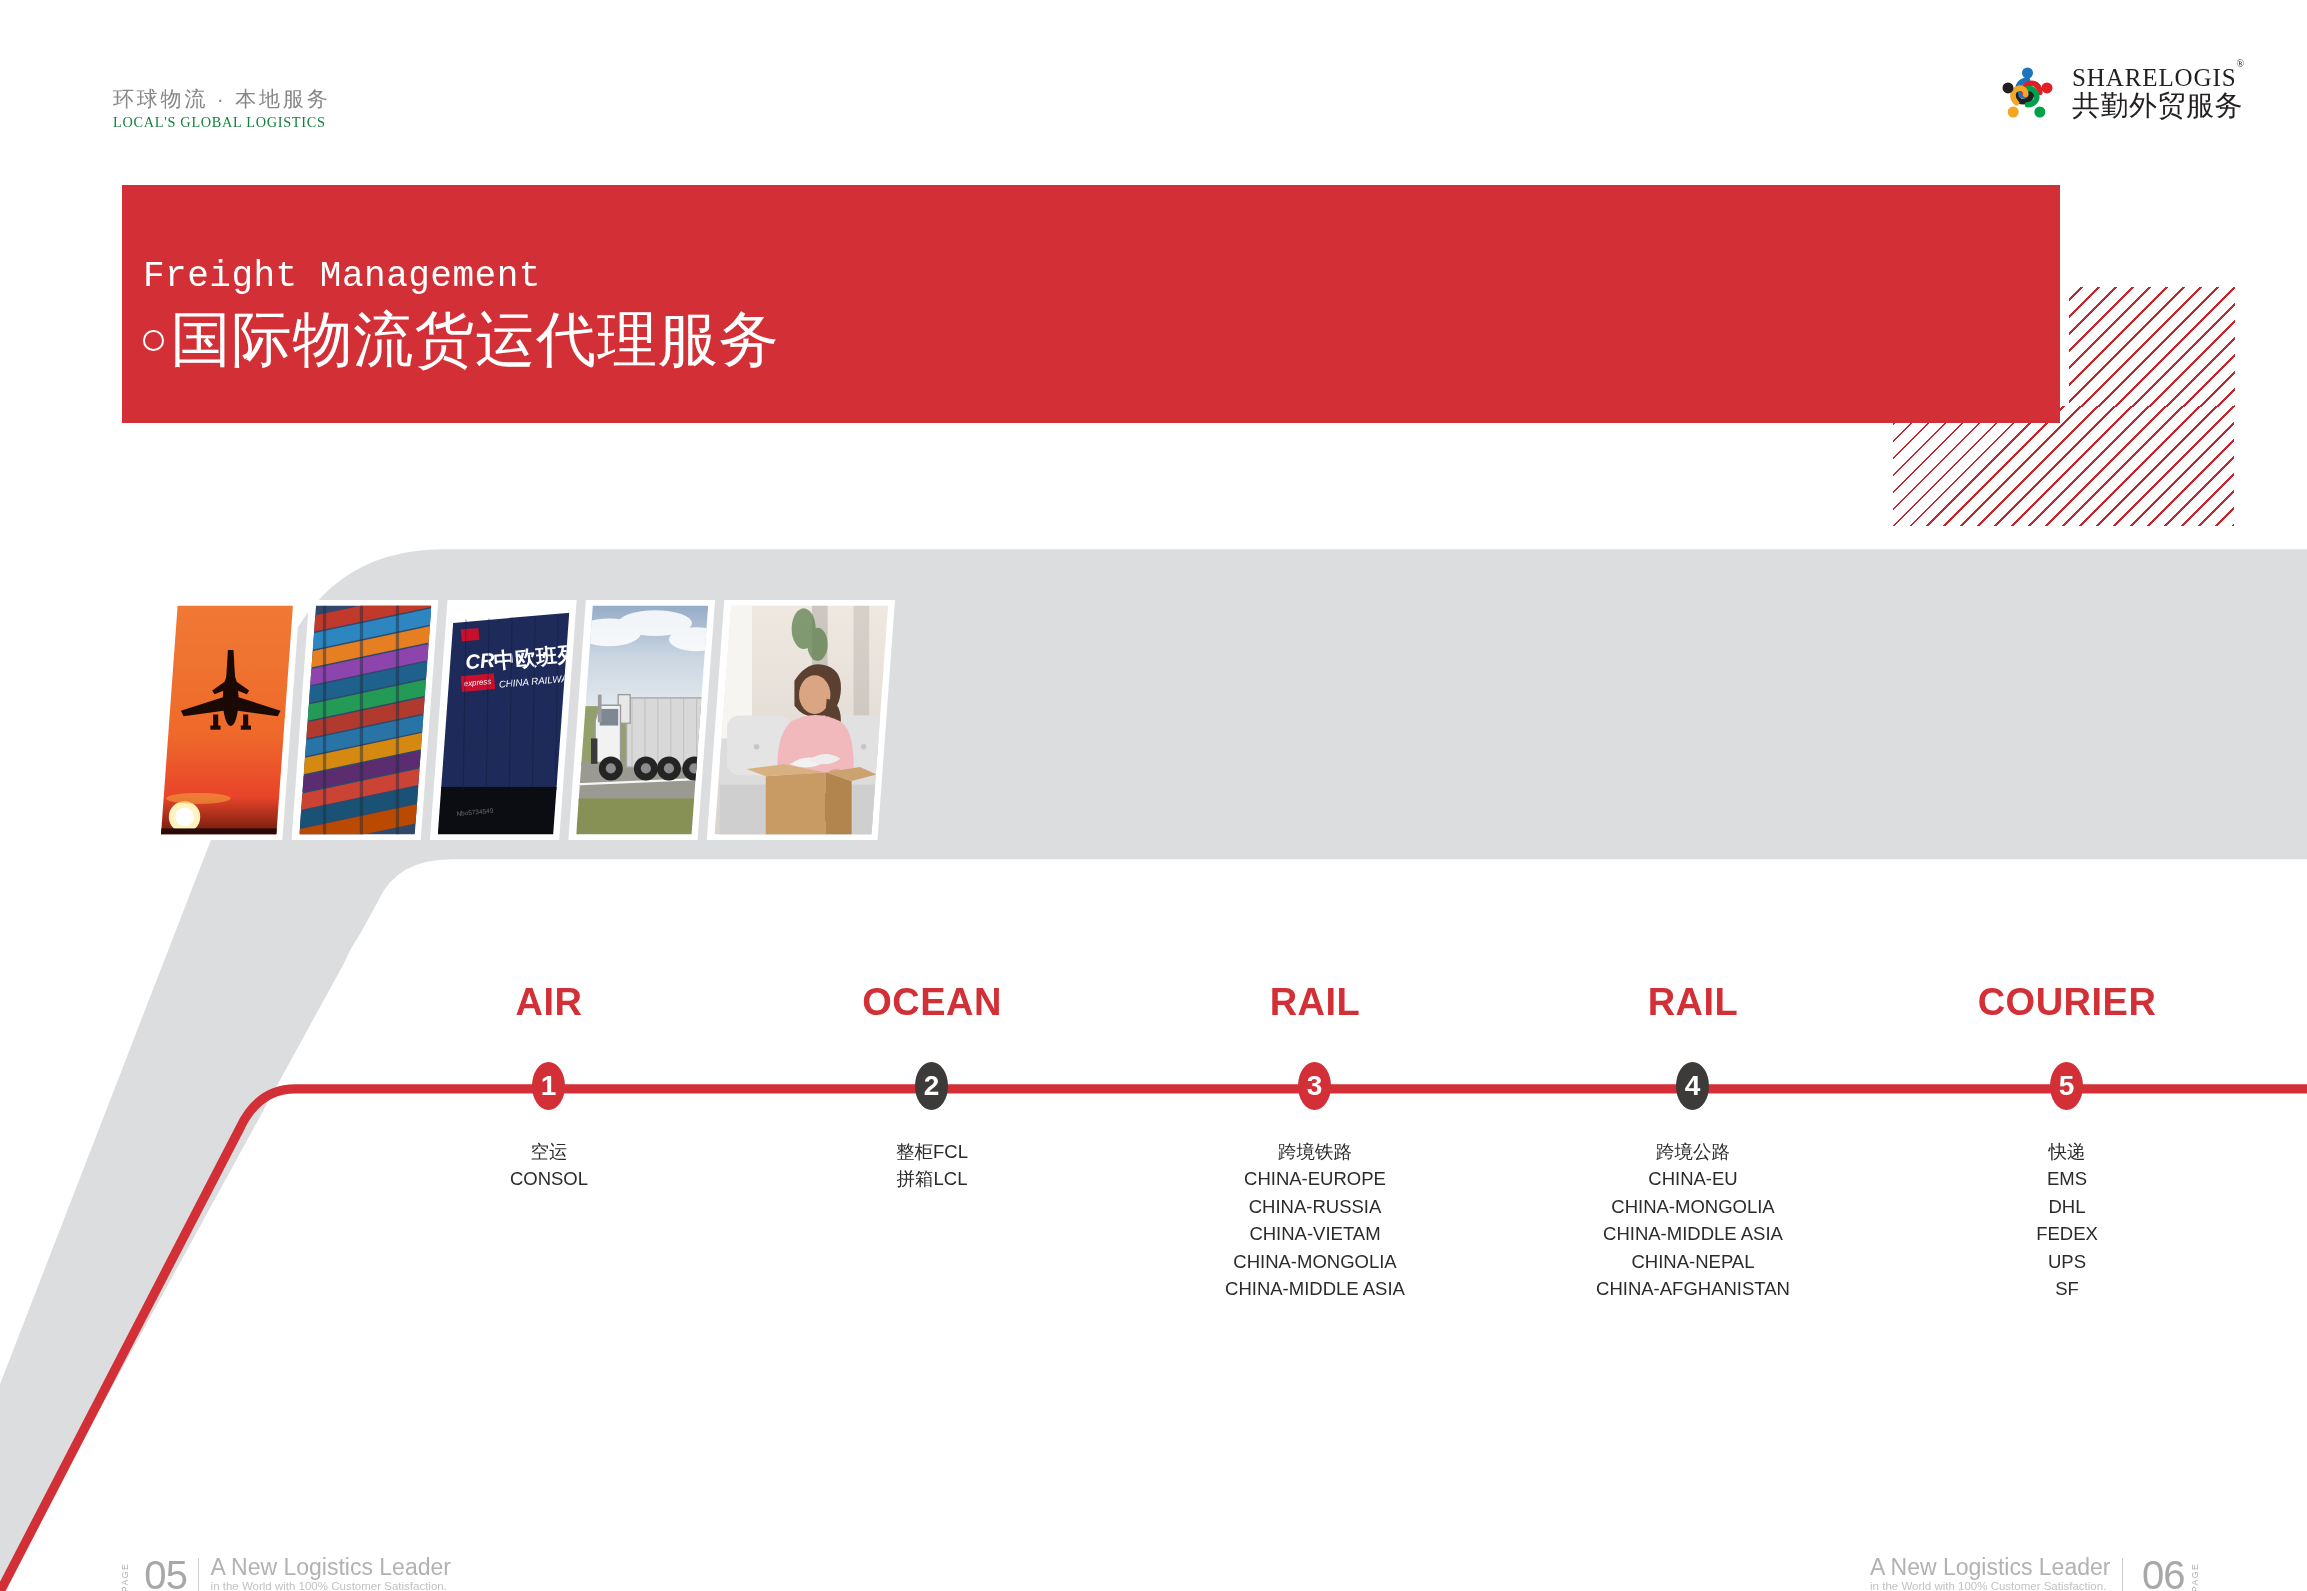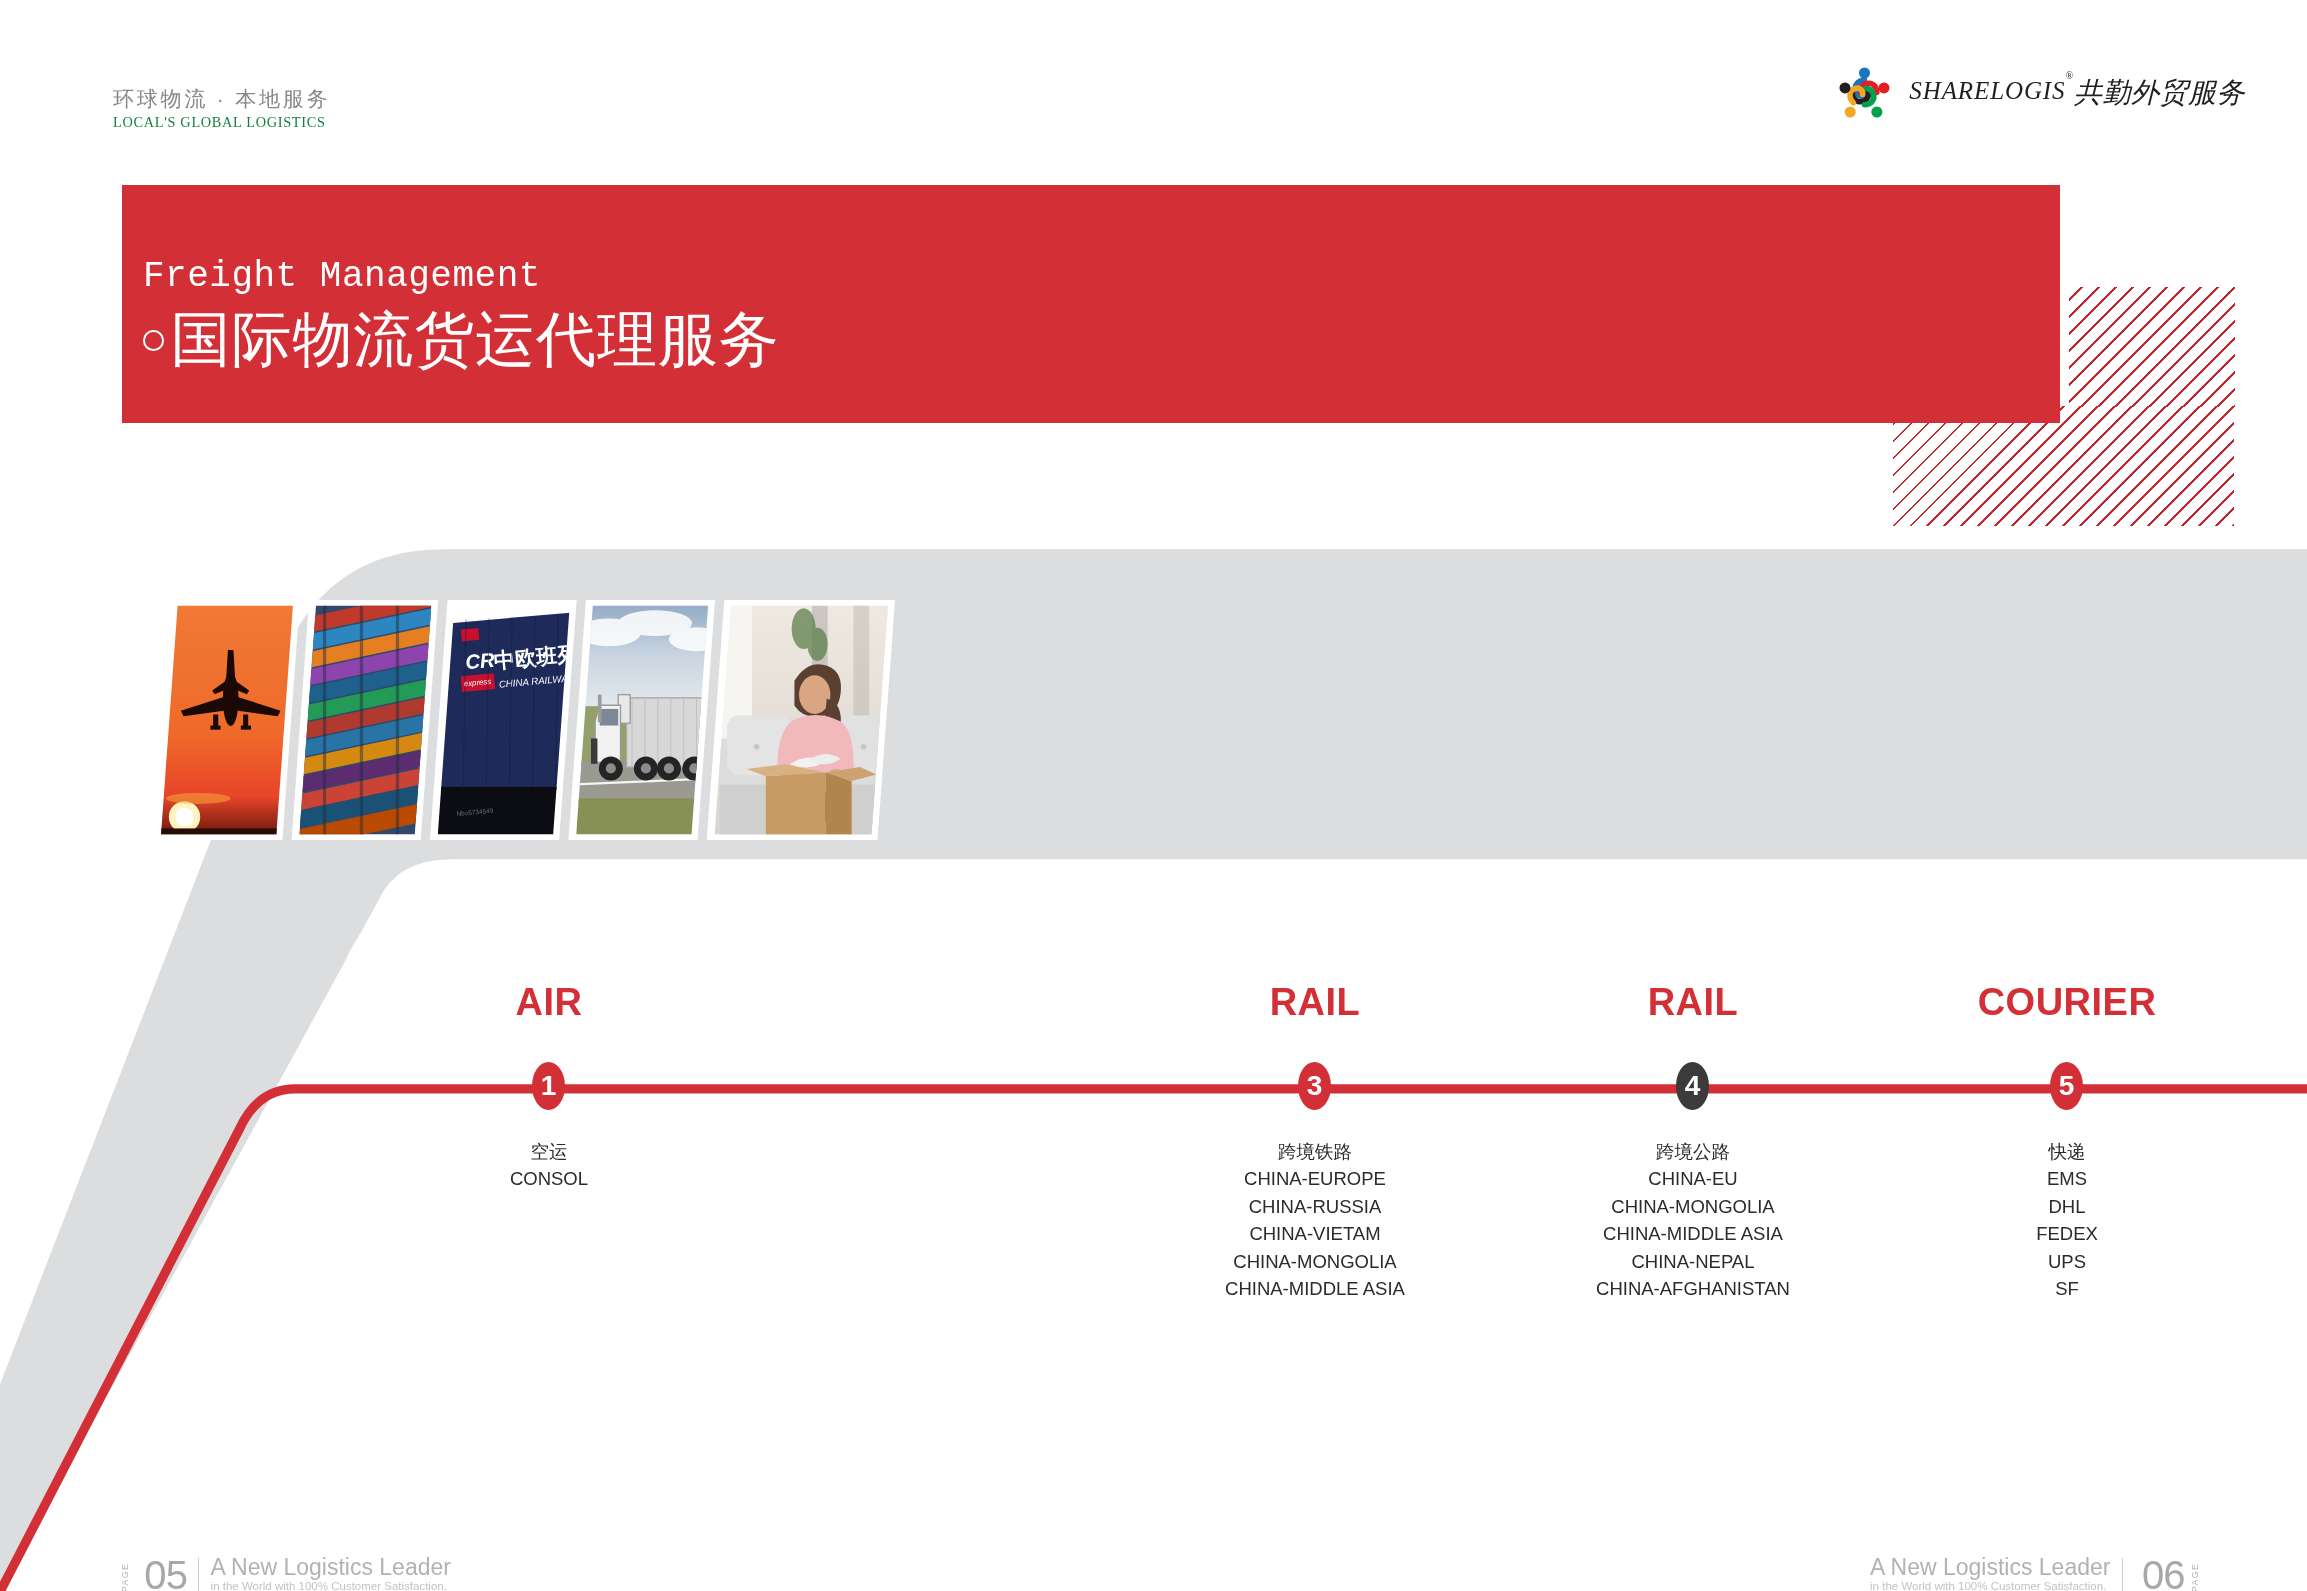--- a/index.html
+++ b/index.html
@@ -8,21 +8,21 @@
 
   
   #header-cn{position:absolute;left:113px;top:85px;font-size:21px;color:#878787;
              letter-spacing:2.8px;font-family:"Liberation Sans",sans-serif;white-space:nowrap;}
   #header-en{position:absolute;left:113px;top:114px;font-size:14.3px;color:#15803d;
              letter-spacing:0.7px;font-family:"Liberation Serif",serif;white-space:nowrap;}
 
   
   #logo{position:absolute;right:76px;top:60px;display:flex;align-items:center;gap:12px;}
   #logo-mark{width:65px;height:65px;flex:0 0 auto;}
-  #logo-text{display:flex;flex-direction:row;line-height:1;font-style:italic;}
+  #logo-text{display:flex;flex-direction:column;line-height:1;}
   #logo-name{font-family:"Liberation Serif",serif;font-size:25px;letter-spacing:0.9px;color:#231f20;
              position:relative;white-space:nowrap;}
   #logo-reg{font-size:10px;vertical-align:super;position:relative;top:-10px;}
   #logo-cn{font-size:28px;color:#231f20;letter-spacing:0.5px;margin-top:1.8px;white-space:nowrap;}
 
   
   #hatch{position:absolute;left:1893px;top:406px;width:341px;height:120px;
      background-image:repeating-linear-gradient(-45deg,#C1272D 0 1.8px,rgba(0,0,0,0) 1.8px 12px);}
   #hatch2{position:absolute;left:2069px;top:287px;width:166px;height:120px;
      background-image:repeating-linear-gradient(-45deg,#C1272D 0 1.8px,rgba(0,0,0,0) 1.8px 12px);}
@@ -338,20 +338,30 @@
     <div class="mode-title">AIR</div>
     <div class="marker" style="left:80px;top:79px;background:#D23036;">
       <span>1</span>
       </div>
     <div class="mode-list">
       <div>空运</div>
       <div>CONSOL</div>
     </div>
   </div>
 
+  <div class="mode-col" style="left:835px;width:194px;">
+    <div class="mode-title">OCEAN</div>
+    <div class="marker" style="left:80px;top:79px;background:#3D3B3A;">
+      <span>2</span>
+      </div>
+    <div class="mode-list">
+      <div>整柜FCL</div>
+      <div>拼箱LCL</div>
+    </div>
+  </div>
 
   <div class="mode-col" style="left:1218px;width:194px;">
     <div class="mode-title">RAIL</div>
     <div class="marker" style="left:80px;top:79px;background:#D23036;">
       <span>3</span>
       </div>
     <div class="mode-list">
       <div>跨境铁路</div>
       <div>CHINA-EUROPE</div>
       <div>CHINA-RUSSIA</div>

